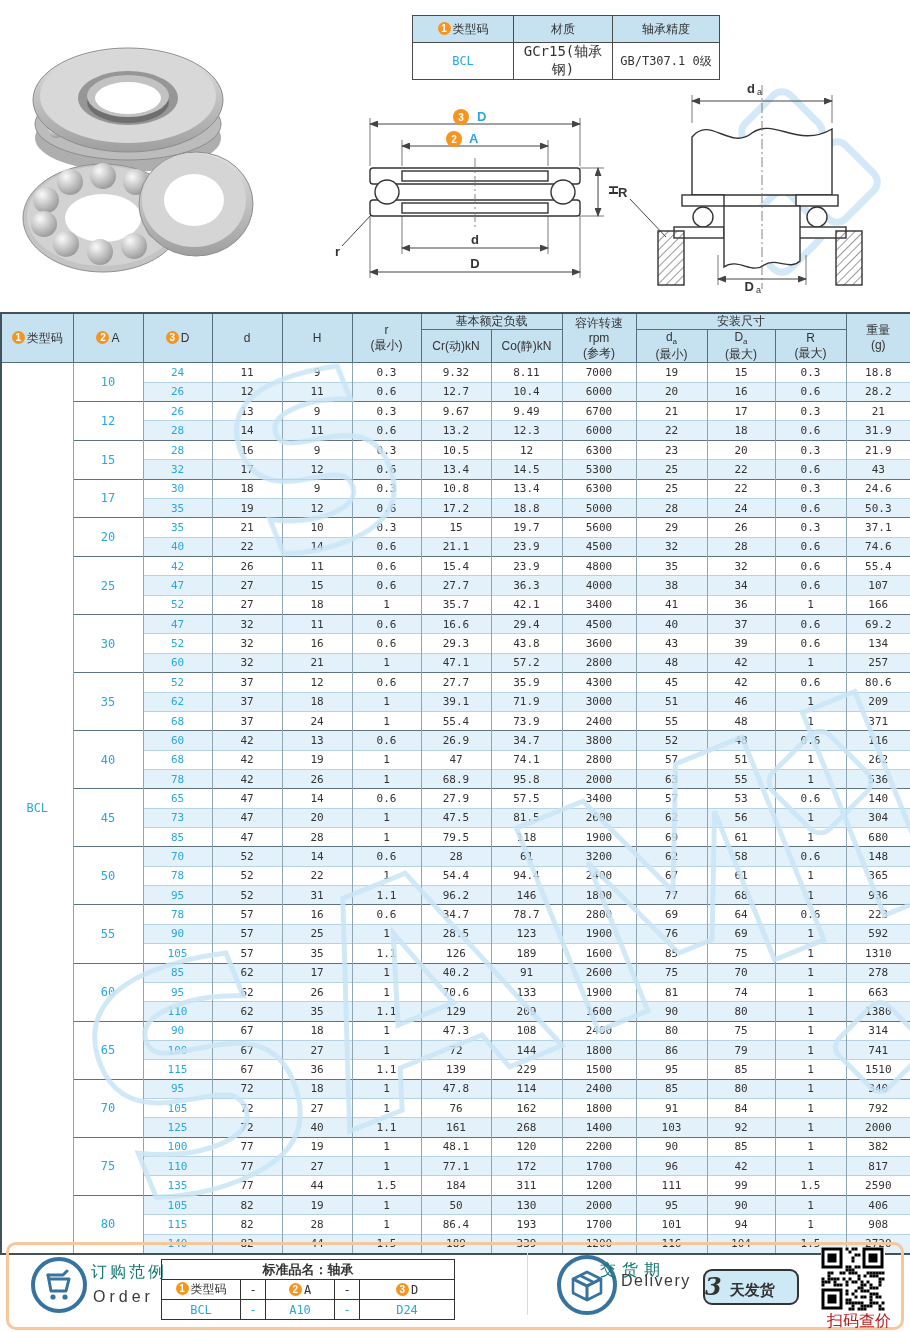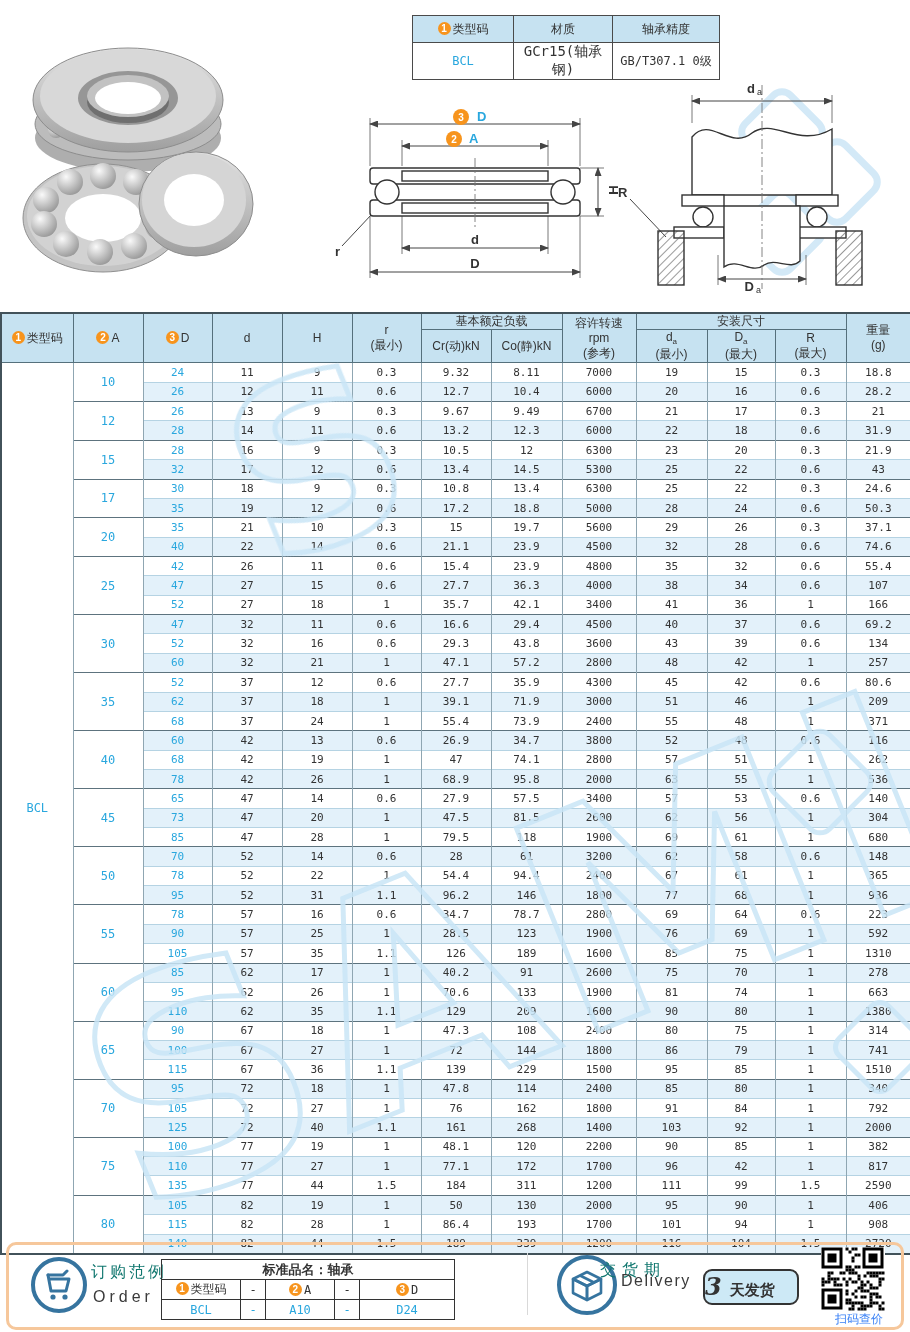--- a/index.html
+++ b/index.html
@@ -37,21 +37,21 @@
   .ft-en{position:absolute;font-size:16px;letter-spacing:4px;color:#3a3a3a;}
   .order-table{position:absolute;left:152px;top:14px;border-collapse:collapse;font-size:12px;
       font-family:"DejaVu Sans Mono","Liberation Sans",sans-serif;}
   .order-table td{border:1px solid #333;text-align:center;height:19px;padding:0 3px;}
   .order-table .ttl{font-weight:bold;font-size:13px;font-family:Liberation Mono, monospace;margin-left:32px;}
   .days-box{position:absolute;left:694px;top:24px;width:92px;height:32px;background:#cde9f6;border:2px solid #333;
       border-radius:9px;text-align:left;line-height:32px;white-space:nowrap;}
   .days-num{font-style:italic;font-size:24px;font-weight:bold;font-family:"DejaVu Serif",serif;margin-right:8px;}
   .days-suffix{font-size:15px;font-weight:bold;}
   .vdivider{position:absolute;left:518px;top:8px;width:1px;height:62px;background:#d9d9d9;}
-  .qr-label{position:absolute;left:812px;top:66px;width:76px;text-align:center;font-size:12px;color:#3b82f6;}
+  .qr-label{position:absolute;left:812px;top:66px;width:76px;text-align:center;font-size:16px;color:#b91c1c;}
 </style>
 </head>
 <body>
 
 <div class="page">
 
   <svg class="wm" style="left:8px;top:12px;" width="250" height="262" viewBox="0 0 250 262">
     <defs>
       <linearGradient id="met" x1="0" y1="0" x2="0" y2="1">
         <stop offset="0" stop-color="#e3e3e3"></stop>

